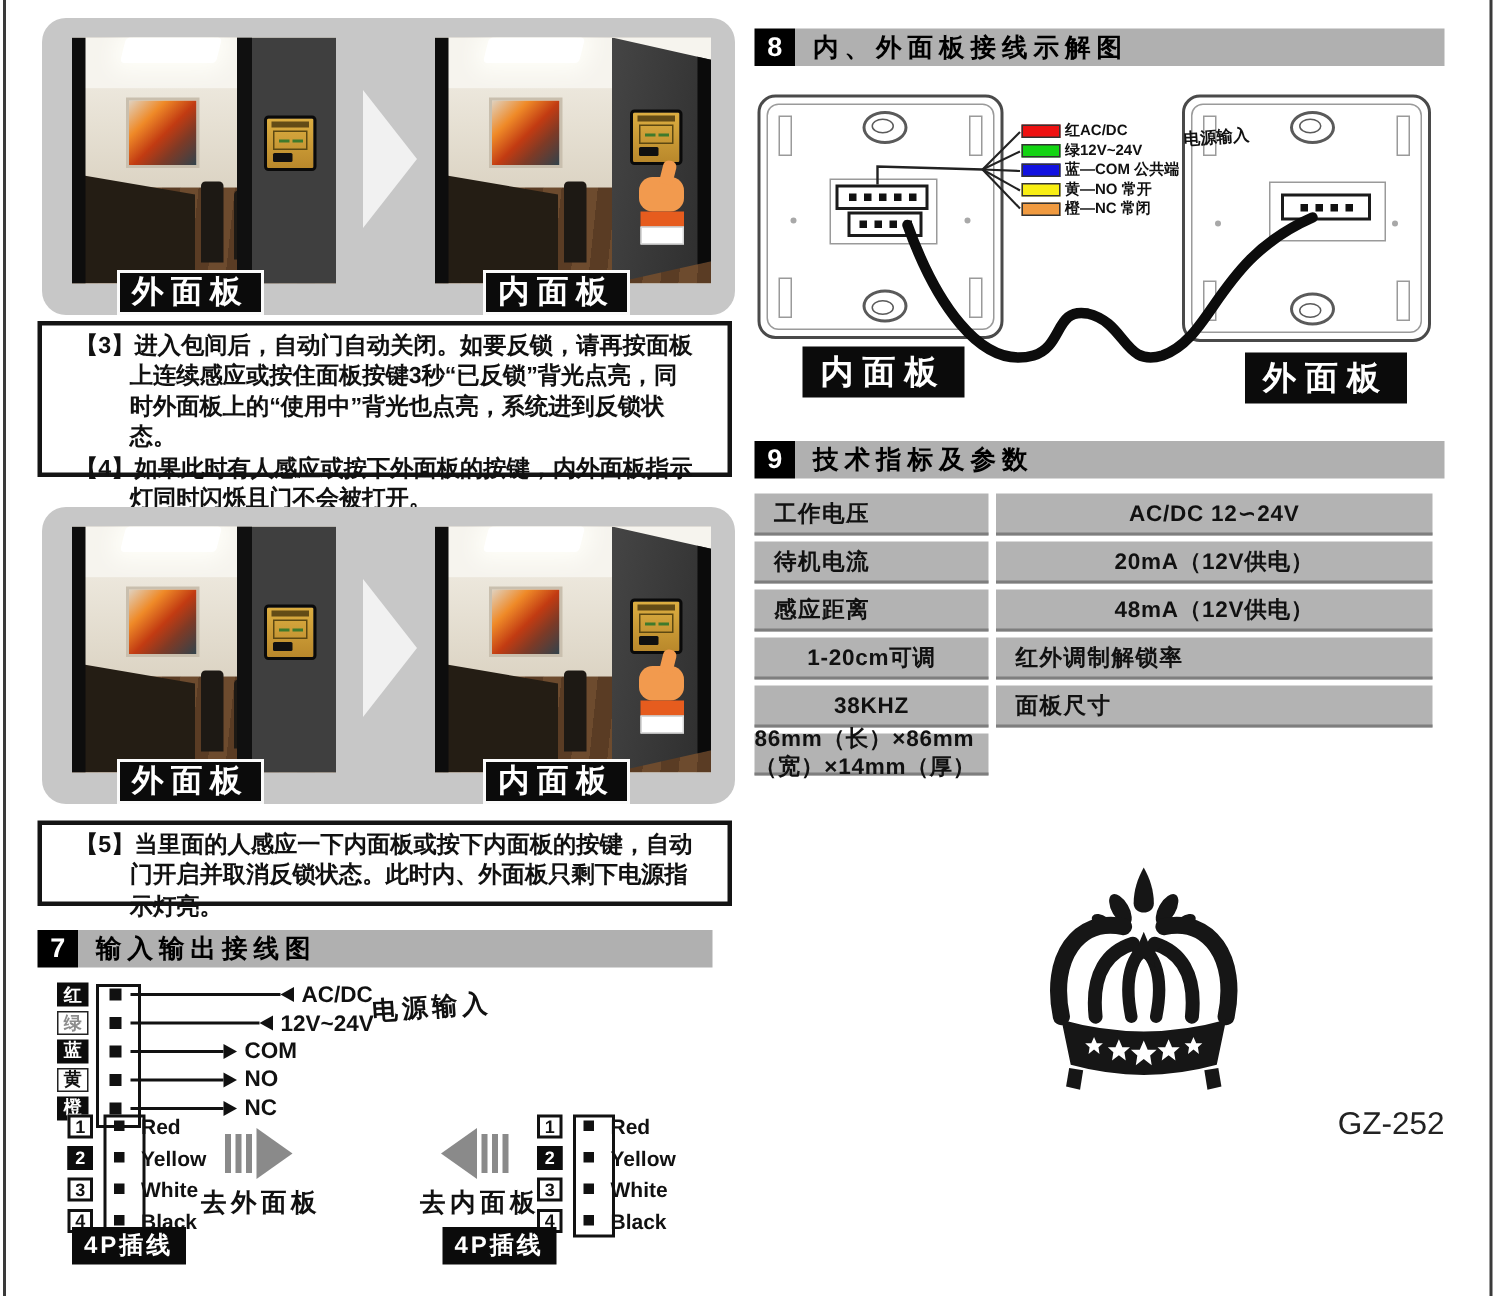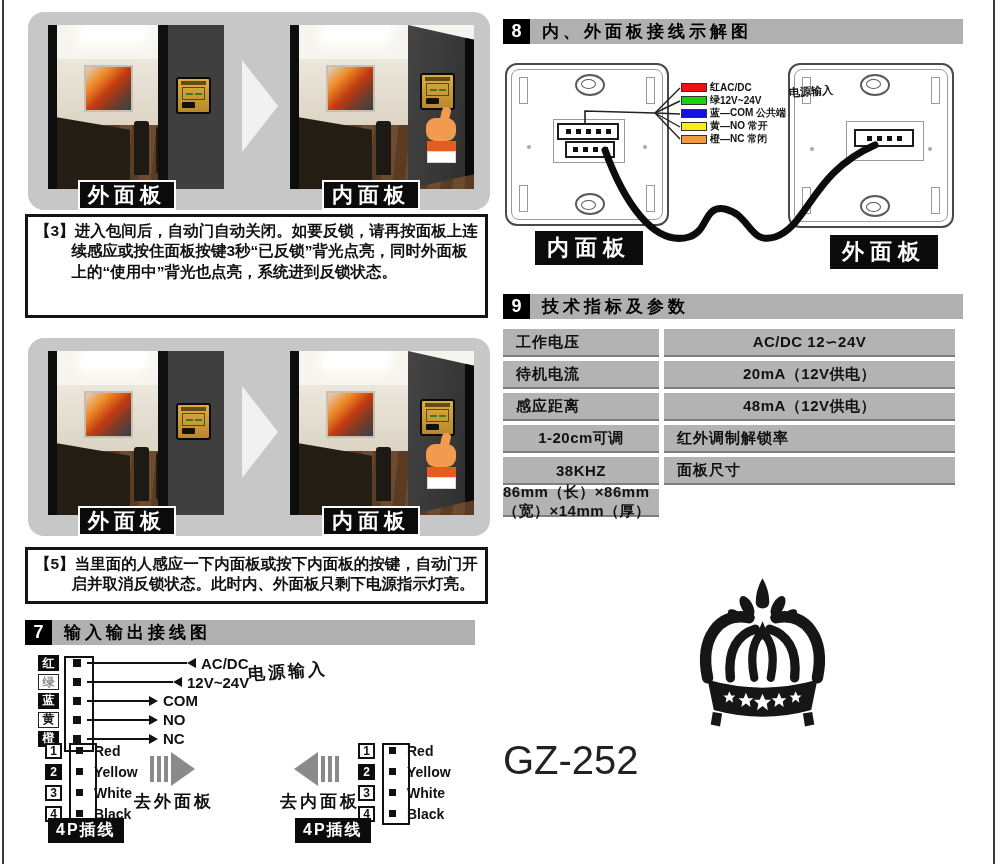--- a/index.html
+++ b/index.html
@@ -42,21 +42,21 @@
   .palm{width:30px;height:23px;background:#f29a4e;border-radius:9px;margin-top:-5px;}
   .cuff-o{width:29px;height:10px;background:#e65c1e;}
   .cuff-w{width:29px;height:12px;background:#ffffff;border:1px solid #d8d8d8;box-sizing:border-box;}
   .photo-arrow{position:absolute;width:0;height:0;border-top:46px solid transparent;border-bottom:46px solid transparent;
         border-left:36px solid #f1f1f1;}
   .plabel{position:absolute;background:#0b0b0b;color:#fff;font-size:21px;font-weight:bold;letter-spacing:5px;
         padding:0 8px;border:2px solid #fbfbfb;line-height:26px;white-space:nowrap;}
 
   
   .instr{position:absolute;background:#fff;border:3px solid #141414;box-sizing:border-box;
-        font-size:15.5px;font-weight:bold;line-height:1.32;padding:4px 7px;}
+        font-size:15.5px;font-weight:bold;line-height:1.32;padding:4px 22px;}
   .instr p{margin:0;padding-left:2.35em;text-indent:-2.35em;}
 
   
   .sec-header{position:absolute;display:flex;height:25px;}
   .sec-num{width:27px;background:#000;color:#fff;font-size:18px;font-weight:bold;
         display:flex;align-items:center;justify-content:center;}
   .sec-bar{flex:1;background:#b0b0b0;color:#000;font-weight:bold;font-size:17px;
         display:flex;align-items:center;padding-left:12px;letter-spacing:4px;white-space:nowrap;}
 
   
@@ -113,21 +113,21 @@
         letter-spacing:6px;padding:2px 12px;white-space:nowrap;}
 
   
   .spec-table{position:absolute;left:503px;top:329px;width:452px;display:grid;
         grid-template-columns:156px 1fr;gap:4px 5px;}
   .cell{background:#b3b3b3;height:26px;display:flex;align-items:center;border-bottom:2px solid #7e7e7e;box-sizing:content-box;}
   .cell.param{padding-left:13px;font-weight:bold;font-size:15px;letter-spacing:1px;}
   .cell.value{justify-content:center;font-size:15px;font-weight:bold;letter-spacing:.5px;}
 
   
-  .brand-model{position:absolute;left:503px;top:738px;width:460px;text-align:left;font-size:40px;color:#222;}
+  .brand-model{position:absolute;left:503px;top:738px;width:460px;text-align:right;font-size:21px;color:#222;}
   .brand-sub{position:absolute;left:503px;top:772px;width:460px;text-align:center;font-size:27px;color:#111;letter-spacing:2px;}
 </style>
 </head>
 <body>
 
 <div id="page">
   <div class="edge" style="left:2px;"></div>
   <div class="edge" style="left:993px;"></div>
 
   <div class="photo-block" style="left:28px;top:12px;">
@@ -179,20 +179,21 @@
         <div class="cuff-o"></div>
         <div class="cuff-w"></div>
       </div>
     </div>
     <div class="plabel" style="left:50px;top:168px;">外面板</div>
     <div class="plabel" style="left:294px;top:168px;">内面板</div>
   </div>
 
   <div class="instr" style="left:25px;top:214px;width:463px;height:104px;">
     <p><span>【3】</span><span>进入包间后，自动门自动关闭。如要反锁，请再按面板上连续感应或按住面板按键3秒“已反锁”背光点亮，同时外面板上的“使用中”背光也点亮，系统进到反锁状态。</span></p>
+    <p><span>【4】</span><span>如果此时有人感应或按下外面板的按键，内外面板指示灯同时闪烁且门不会被打开。</span></p>
   </div>
 
   <div class="photo-block" style="left:28px;top:338px;">
     <div class="photo" style="left:20px;">
       <div class="ceiling"></div>
       <div class="clight"></div>
       <div class="wall"></div>
       <div class="painting"></div>
       <div class="floor"></div>
       <div class="counter"></div>

